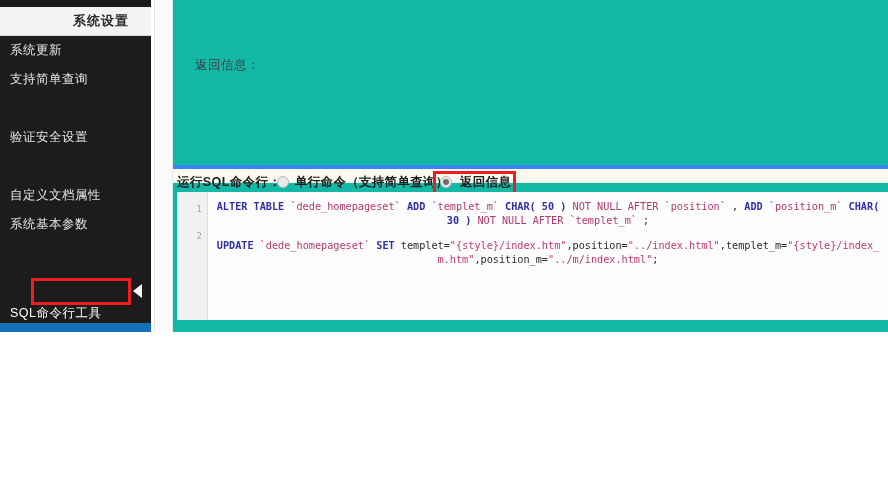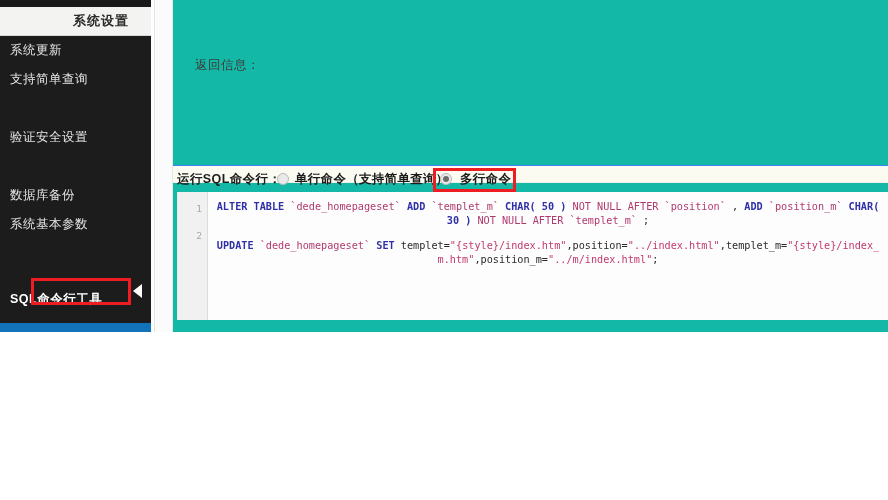--- a/index.html
+++ b/index.html
@@ -64,21 +64,22 @@
     height: 20px;
     text-align: left;
     font-size: 12.5px;
     color: #e4e4e4;
     letter-spacing: 0.5px;
     white-space: nowrap;
     line-height: 20px;
   }
   .menu-item.active {
     color: #ffffff;
-    font-weight: bold;
+    font-weight: normal;
+    margin-top: 14px;
   }
   
   .menu-highlight {
     position: absolute;
     left: 31px;
     top: 278px;
     width: 100px;
     height: 27px;
     border: 3px solid #ee1d21;
     box-sizing: border-box;
@@ -140,21 +141,21 @@
   }
 
   
   .sql-mode-row {
     position: absolute;
     left: 0;
     top: 165px;
     width: 715px;
     height: 18px;
     background: #fbfbf2;
-    border-top: 1px solid #3b82f6;
+    border-top: 4px solid #3b82f6;
     border-bottom: 1px solid #efefe6;
     box-sizing: border-box;
   }
   .sql-mode-label {
     position: absolute;
     left: 4px;
     top: 5px;
     font-size: 12.5px;
     font-weight: bold;
     color: #1c1c1c;
@@ -269,21 +270,21 @@
 <div class="sidebar">
 
   <div class="sidebar-header">
     <div class="sidebar-header-title">系统设置</div>
   </div>
 
   <div class="menu">
     <div class="menu-item" style="top:4px">系统更新</div>
     <div class="menu-item" style="top:33px">支持简单查询</div>
     <div class="menu-item" style="top:91px">验证安全设置</div>
-    <div class="menu-item" style="top:149px">数据库备份</div>
+    <div class="menu-item" style="top:149px">自定义文档属性</div>
     <div class="menu-item" style="top:178px">系统基本参数</div>
     <div class="menu-item active" style="top:253px">SQL命令行工具</div>
   </div>
 
   <div class="sidebar-footer"></div>
 </div>
 
 <div class="menu-highlight"></div>
 <div class="menu-arrow"></div>
 
@@ -294,21 +295,21 @@
 
   <div class="return-info">返回信息：</div>
 
   <div class="sql-mode-row">
     <div class="sql-mode-label">运行SQL命令行：</div>
 
     <div class="radio" id="radio-single"></div>
     <div class="radio-text" id="label-single">单行命令（支持简单查询）</div>
 
     <div class="radio checked" id="radio-multi"></div>
-    <div class="radio-text" id="label-multi">多行命令</div>
+    <div class="radio-text" id="label-multi">返回信息</div>
 
     <div class="mode-highlight"></div>
   </div>
 
   <div class="editor">
     <div class="editor-gutter">
       <div class="gutter-num" id="gutter-1">1</div>
       <div class="gutter-num" id="gutter-2">2</div>
     </div>
     <div class="editor-code" id="code-host"><div class="code-line"><span class="kw">ALTER TABLE</span><span class="pl"> </span><span class="id">`dede_homepageset`</span><span class="pl"> </span><span class="kw">ADD</span><span class="pl"> </span><span class="id">`templet_m`</span><span class="pl"> </span><span class="kw">CHAR( 50 )</span><span class="pl"> </span><span class="id">NOT NULL AFTER</span><span class="pl"> </span><span class="id">`position`</span><span class="pl"> , </span><span class="kw">ADD</span><span class="pl"> </span><span class="id">`position_m`</span><span class="pl"> </span><span class="kw">CHAR( 30 )</span><span class="pl"> </span><span class="id">NOT NULL AFTER</span><span class="pl"> </span><span class="id">`templet_m`</span><span class="pl"> ;</span></div><div class="code-line second"><span class="kw">UPDATE</span><span class="pl"> </span><span class="id">`dede_homepageset`</span><span class="pl"> </span><span class="kw">SET</span><span class="pl"> templet=</span><span class="str">"{style}/index.htm"</span><span class="pl">,position=</span><span class="str">"../index.html"</span><span class="pl">,templet_m=</span><span class="str">"{style}/index_m.htm"</span><span class="pl">,position_m=</span><span class="str">"../m/index.html"</span><span class="pl">;</span></div></div>

